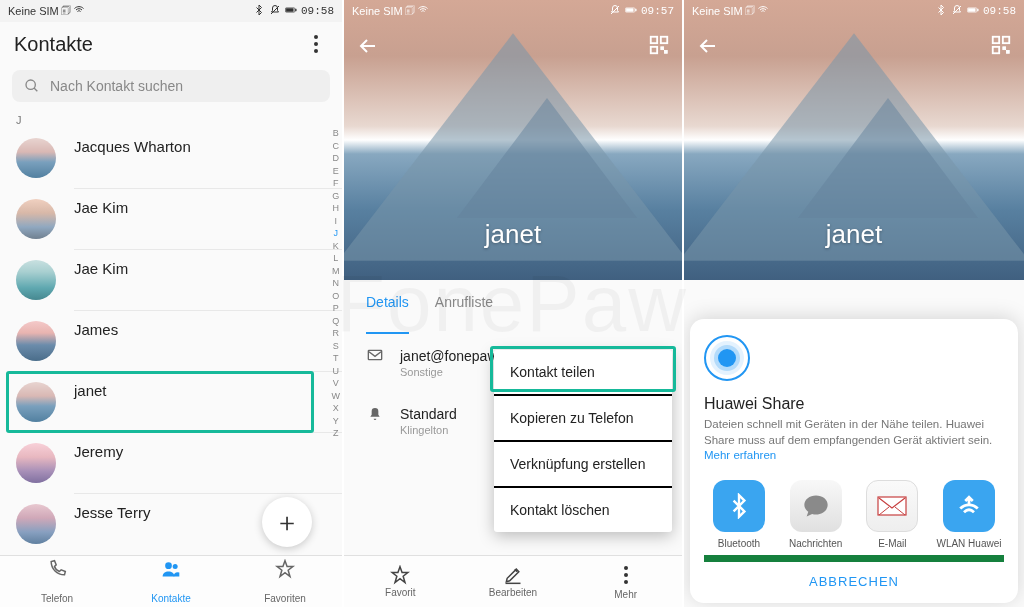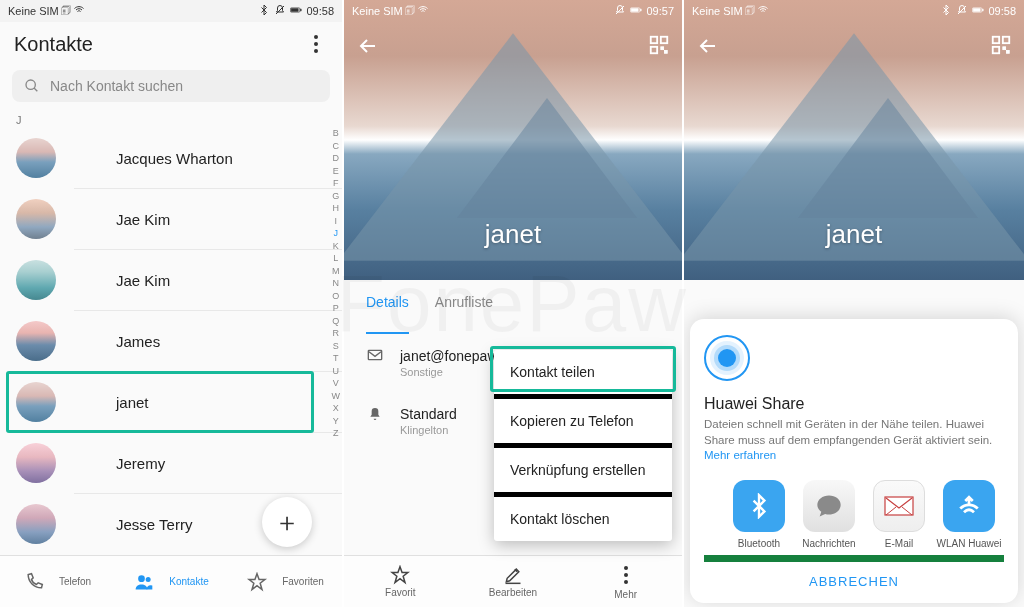--- a/index.html
+++ b/index.html
@@ -26,21 +26,21 @@
   .status-bar {
     height: 22px;
     background: #f3f3f3;
     display: flex; align-items: center;
     font-size: 11px; color: #333;
     padding: 0 8px;
     text-align: center;
   }
   .status-dark { background: rgba(0,0,0,0); color: #fff; position: absolute; top:0; left:0; right:0; z-index:5; }
   .status-bar .left { flex: 1; display:flex; align-items:center; gap:2px; }
-  .status-bar .right { display:flex; align-items:center; gap:4px; }
+  .status-bar .right { display:flex; align-items:center; gap:4px;font-family:Liberation Mono, monospace; }
   .status-bar svg { width:12px; height:12px; }
 
   
   .s1-header {
     display:flex; align-items:center; justify-content:space-between;
     padding: 10px 14px 8px 14px;
   }
   .s1-header h1 { font-size: 20px; font-weight: 500; color:#222; }
   .more-dots { width:24px; height:24px; display:flex; flex-direction:column; align-items:center; justify-content:center; gap:3px; }
   .more-dots span { width:4px; height:4px; background:#333; border-radius:50%; }
@@ -50,23 +50,22 @@
     background: #efefef; border-radius: 8px;
     display:flex; align-items:center; padding: 8px 12px;
     color:#888; font-size:14px;
   }
   .search-box svg { width:16px; height:16px; margin-right:10px; stroke:#888; }
 
   .index-letter { font-size:11px; color:#777; padding:4px 16px 2px 16px; }
 
   .contact-list { position:relative; }
   .contact-row {
-    display:flex; align-items:center;
+    display:flex; align-items:flex-start;
     padding: 10px 16px;
-    gap: 42px;
   }
   .contact-row .avatar {
     width:40px; height:40px; border-radius:50%;
     margin-right:18px;
     background: linear-gradient(180deg,#f4c9c9 0%, #e8b4b0 30%, #6b8cab 60%, #4a6d8a 100%);
     flex-shrink:0;
   }
   .avatar.v2 { background: linear-gradient(180deg,#e8d4d0 0%, #d9b8b4 35%, #7aa0bd 60%, #5280a0 100%); }
   .avatar.v3 { background: linear-gradient(180deg,#c8e0e0 0%, #a8cfd0 30%, #5fa8b0 70%, #468890 100%); }
   .avatar.v4 { background: linear-gradient(180deg,#f0d0c0 0%, #d8b8a8 35%, #90a8c0 70%, #708090 100%); }
@@ -96,21 +95,21 @@
     display:flex; align-items:center; justify-content:center;
     font-size:26px; color:#333;
   }
 
   .bottom-nav {
     position:absolute; bottom:0; left:0; right:0;
     height:52px; background:#fdfdfd; border-top:1px solid #e0e0e0;
     display:flex;
   }
   .bottom-nav .nav-item {
-    flex:1; display:flex; 
+    flex:1; display:flex; flex-direction:column;
     align-items:center; justify-content:center; gap:14px;
     font-size:10px; color:#666;
   }
   .bottom-nav .nav-item.active { color:#2196f3; }
   .bottom-nav svg { width:22px; height:20px; }
 
   
   .hero {
     height:280px;
     position:relative;
@@ -153,21 +152,21 @@
   .detail-row .dtext { flex:1; }
   .detail-row .dmain { font-size:14px; color:#222; }
   .detail-row .dsub { font-size:11px; color:#999; margin-top:2px; }
 
   .context-menu {
     position:absolute; right:10px; top:350px;
     width:178px; background:#fff; border-radius:3px;
     box-shadow:0 4px 16px rgba(0,0,0,0.25);
     z-index:10;
   }
-  .context-menu .mi { padding:14px 16px; font-size:14px; color:#222; border-bottom:5px solid #000000; }
+  .context-menu .mi { padding:14px 16px; font-size:14px; color:#222; border-bottom:2px solid #000000; }
   .context-menu .mi:last-child { border-bottom:none; }
 
   .bottom-nav2 {
     position:absolute; bottom:0; left:0; right:0;
     height:52px; background:#fdfdfd; border-top:1px solid #e0e0e0;
     display:flex;
   }
   .bottom-nav2 .nav-item {
     flex:1; display:flex; flex-direction:column;
     align-items:center; justify-content:center; gap:2px;
@@ -187,21 +186,21 @@
   .hs-icon {
     width:46px; height:46px; border-radius:50%;
     border:2px solid #2196f3; display:flex; align-items:center; justify-content:center;
     flex-shrink:0;
   }
   .hs-icon .inner { width:18px; height:18px; background:#2196f3; border-radius:50%; box-shadow:0 0 0 4px rgba(33,150,243,0.25), 0 0 0 8px rgba(33,150,243,0.12); }
   .hs-text h3 { font-size:16px; color:#222; font-weight:500; margin-bottom:4px; }
   .hs-text p { font-size:11.5px; color:#777; line-height:1.35; }
   .hs-text a { color:#2196f3; text-decoration:none; }
 
-  .share-grid { display:flex; justify-content:flex-end; margin:16px 0 6px 0; }
+  .share-grid { display:flex; justify-content:space-between; margin:16px 0 6px 0; }
   .share-item { display:flex; flex-direction:column; align-items:center; gap:6px; width:70px; }
   .share-item .sicon {
     width:52px; height:52px; border-radius:12px;
     display:flex; align-items:center; justify-content:center;
   }
   .sicon.bt { background:#3aa5f0; }
   .sicon.msg { background:linear-gradient(180deg,#f8f8f8,#e0e0e0); }
   .sicon.mail { background:linear-gradient(180deg,#fafafa,#eeeeee); border:1px solid #ddd; }
   .sicon.wlan { background:#3aa5f0; }
   .share-item .slabel { font-size:10px; color:#555; }

